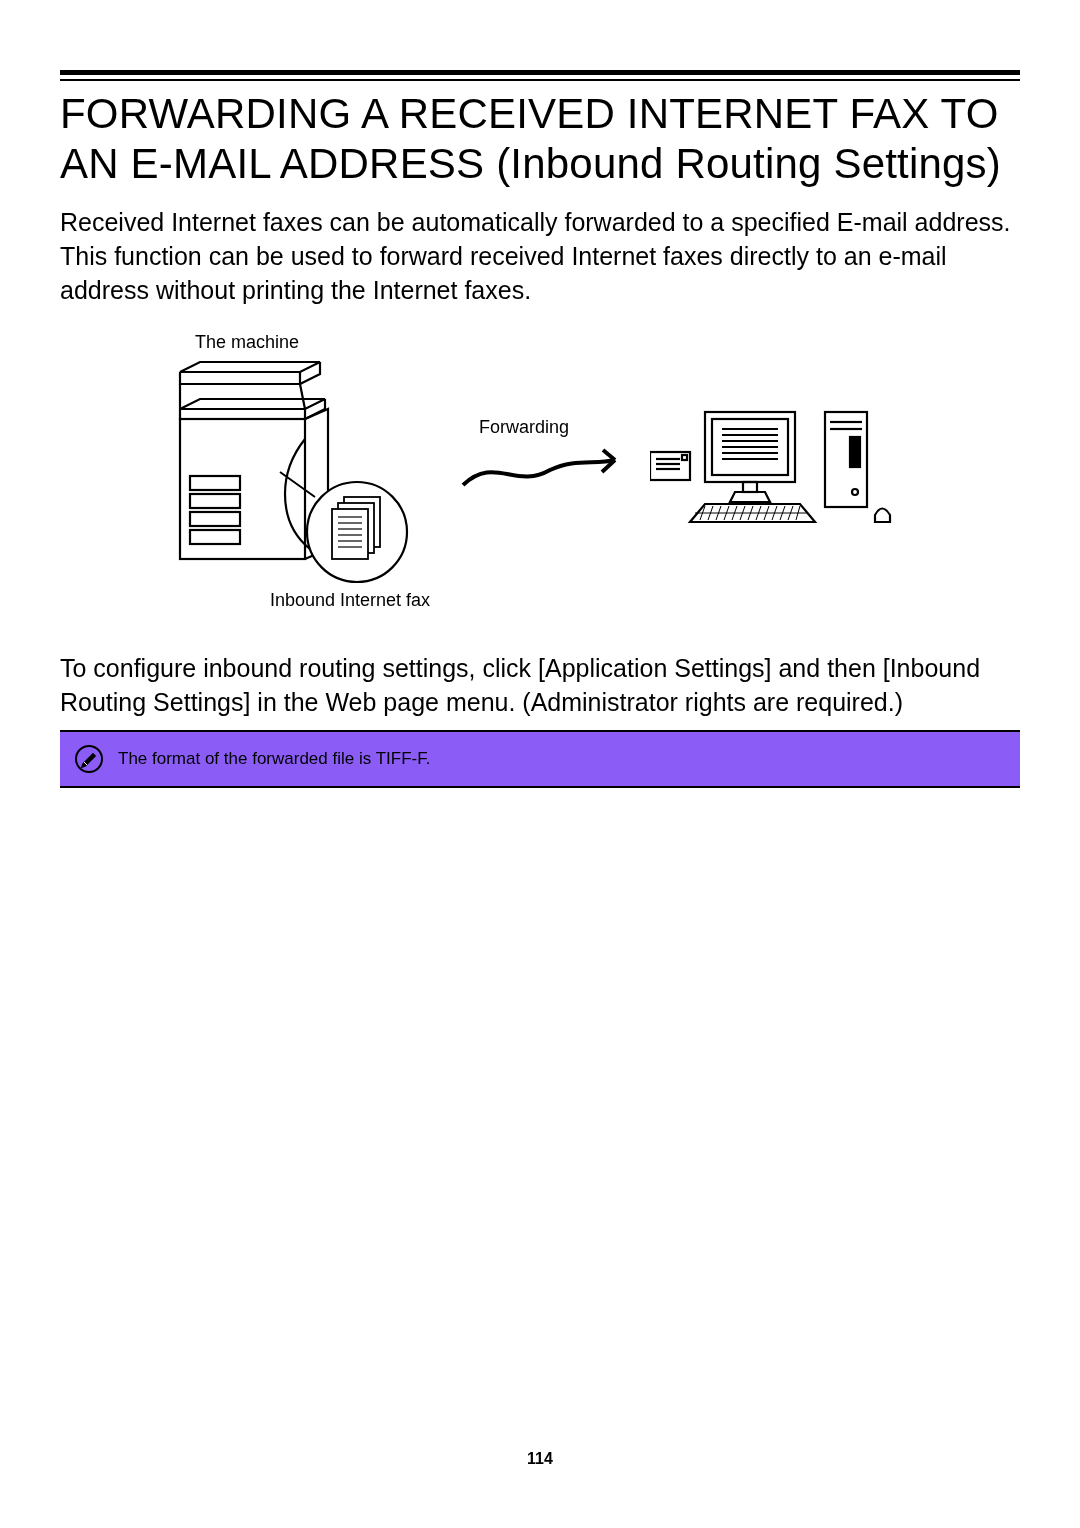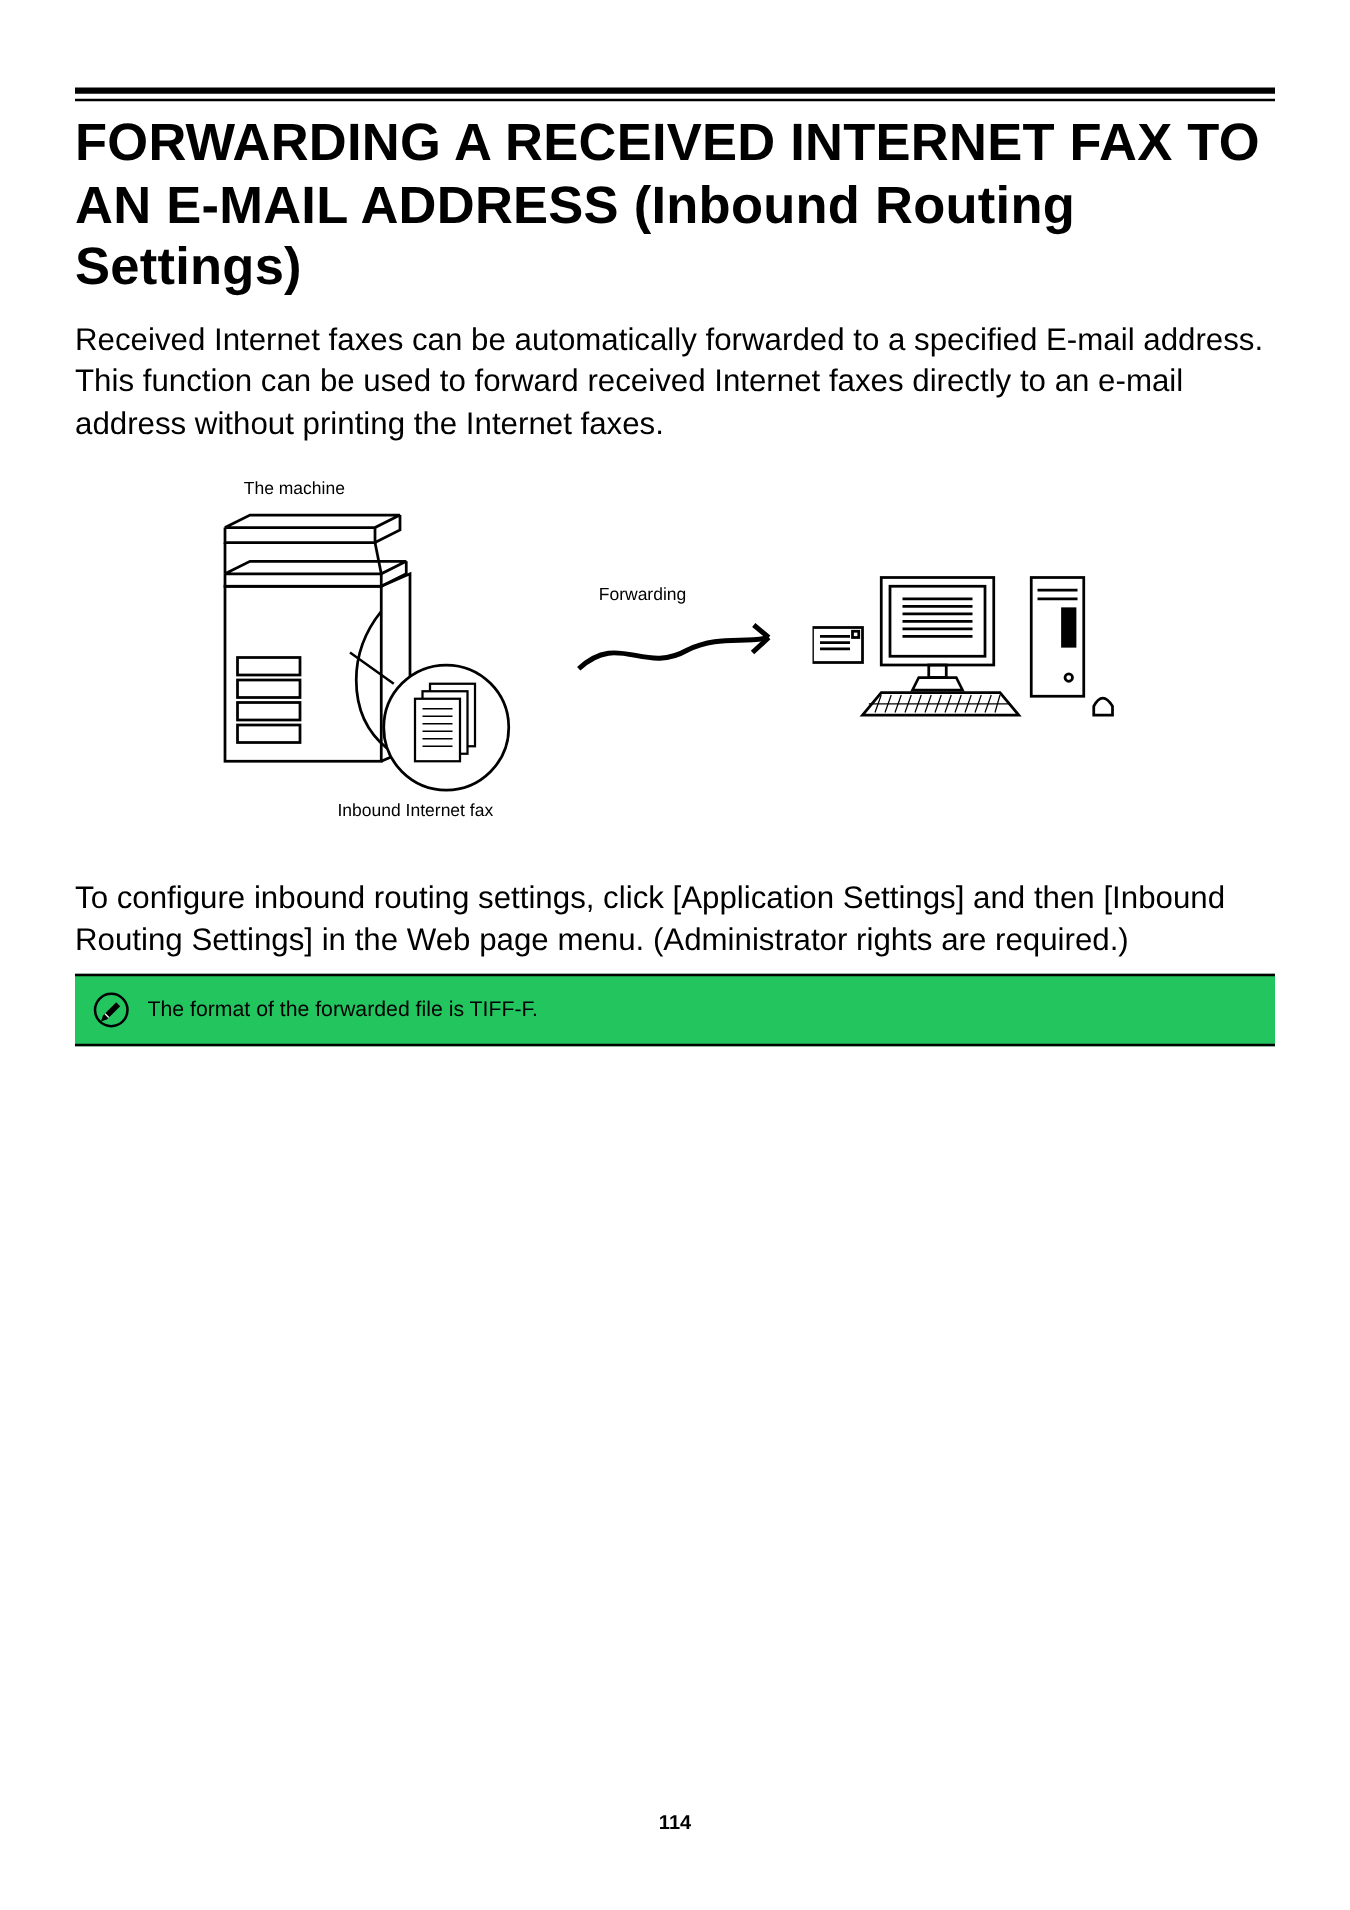--- a/index.html
+++ b/index.html
@@ -16,41 +16,41 @@
       padding: 70px 60px 0 60px;
     }
     .double-rule {
       border-top: 5px solid #000;
       border-bottom: 2px solid #000;
       height: 11px;
       margin-bottom: 8px;
     }
     h1 {
       font-size: 42px;
-      font-weight: bold;
+      font-weight: normal;
       line-height: 1.18;
       letter-spacing: 0.2px;
       margin-bottom: 18px;
     }
     .body-text {
       font-size: 25px;
       line-height: 1.35;
       margin-bottom: 25px;
     }
     .diagram-area {
       position: relative;
       height: 300px;
       margin: 10px 0 20px 0;
     }
     .diagram-label {
       position: absolute;
-      font-size: 14px;
+      font-size: 18px;
     }
     .note-box {
-      background: #22c55e;
+      background: #8b5cf6;
       border-top: 2px solid #000;
       border-bottom: 2px solid #000;
       padding: 12px 14px;
       display: flex;
       align-items: center;
       gap: 14px;
       margin-top: 10px;
     }
     .note-text {
       font-size: 17px;

